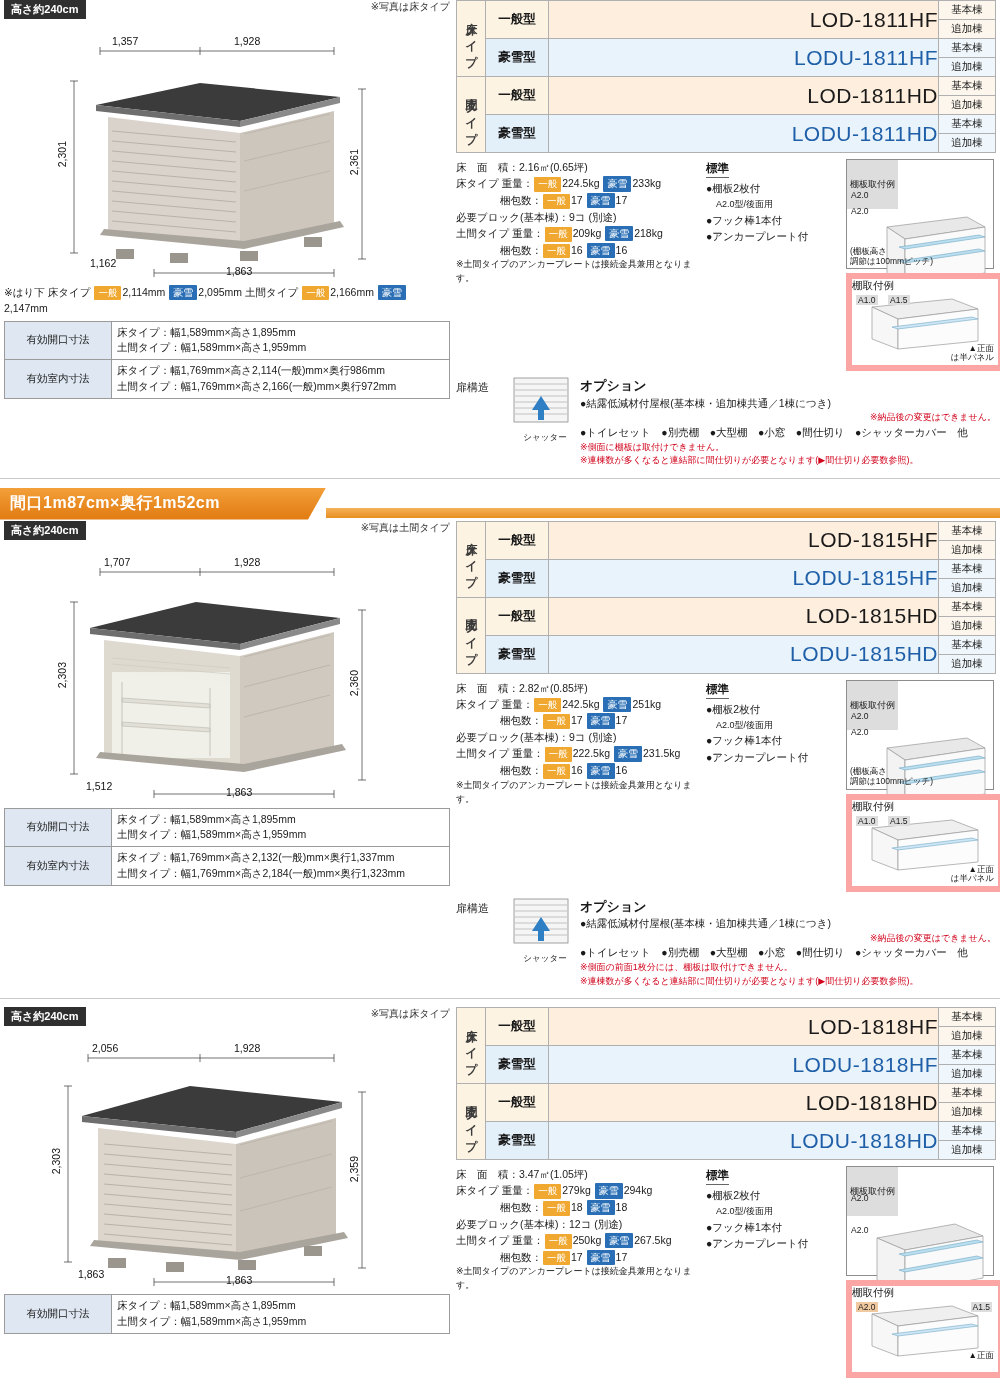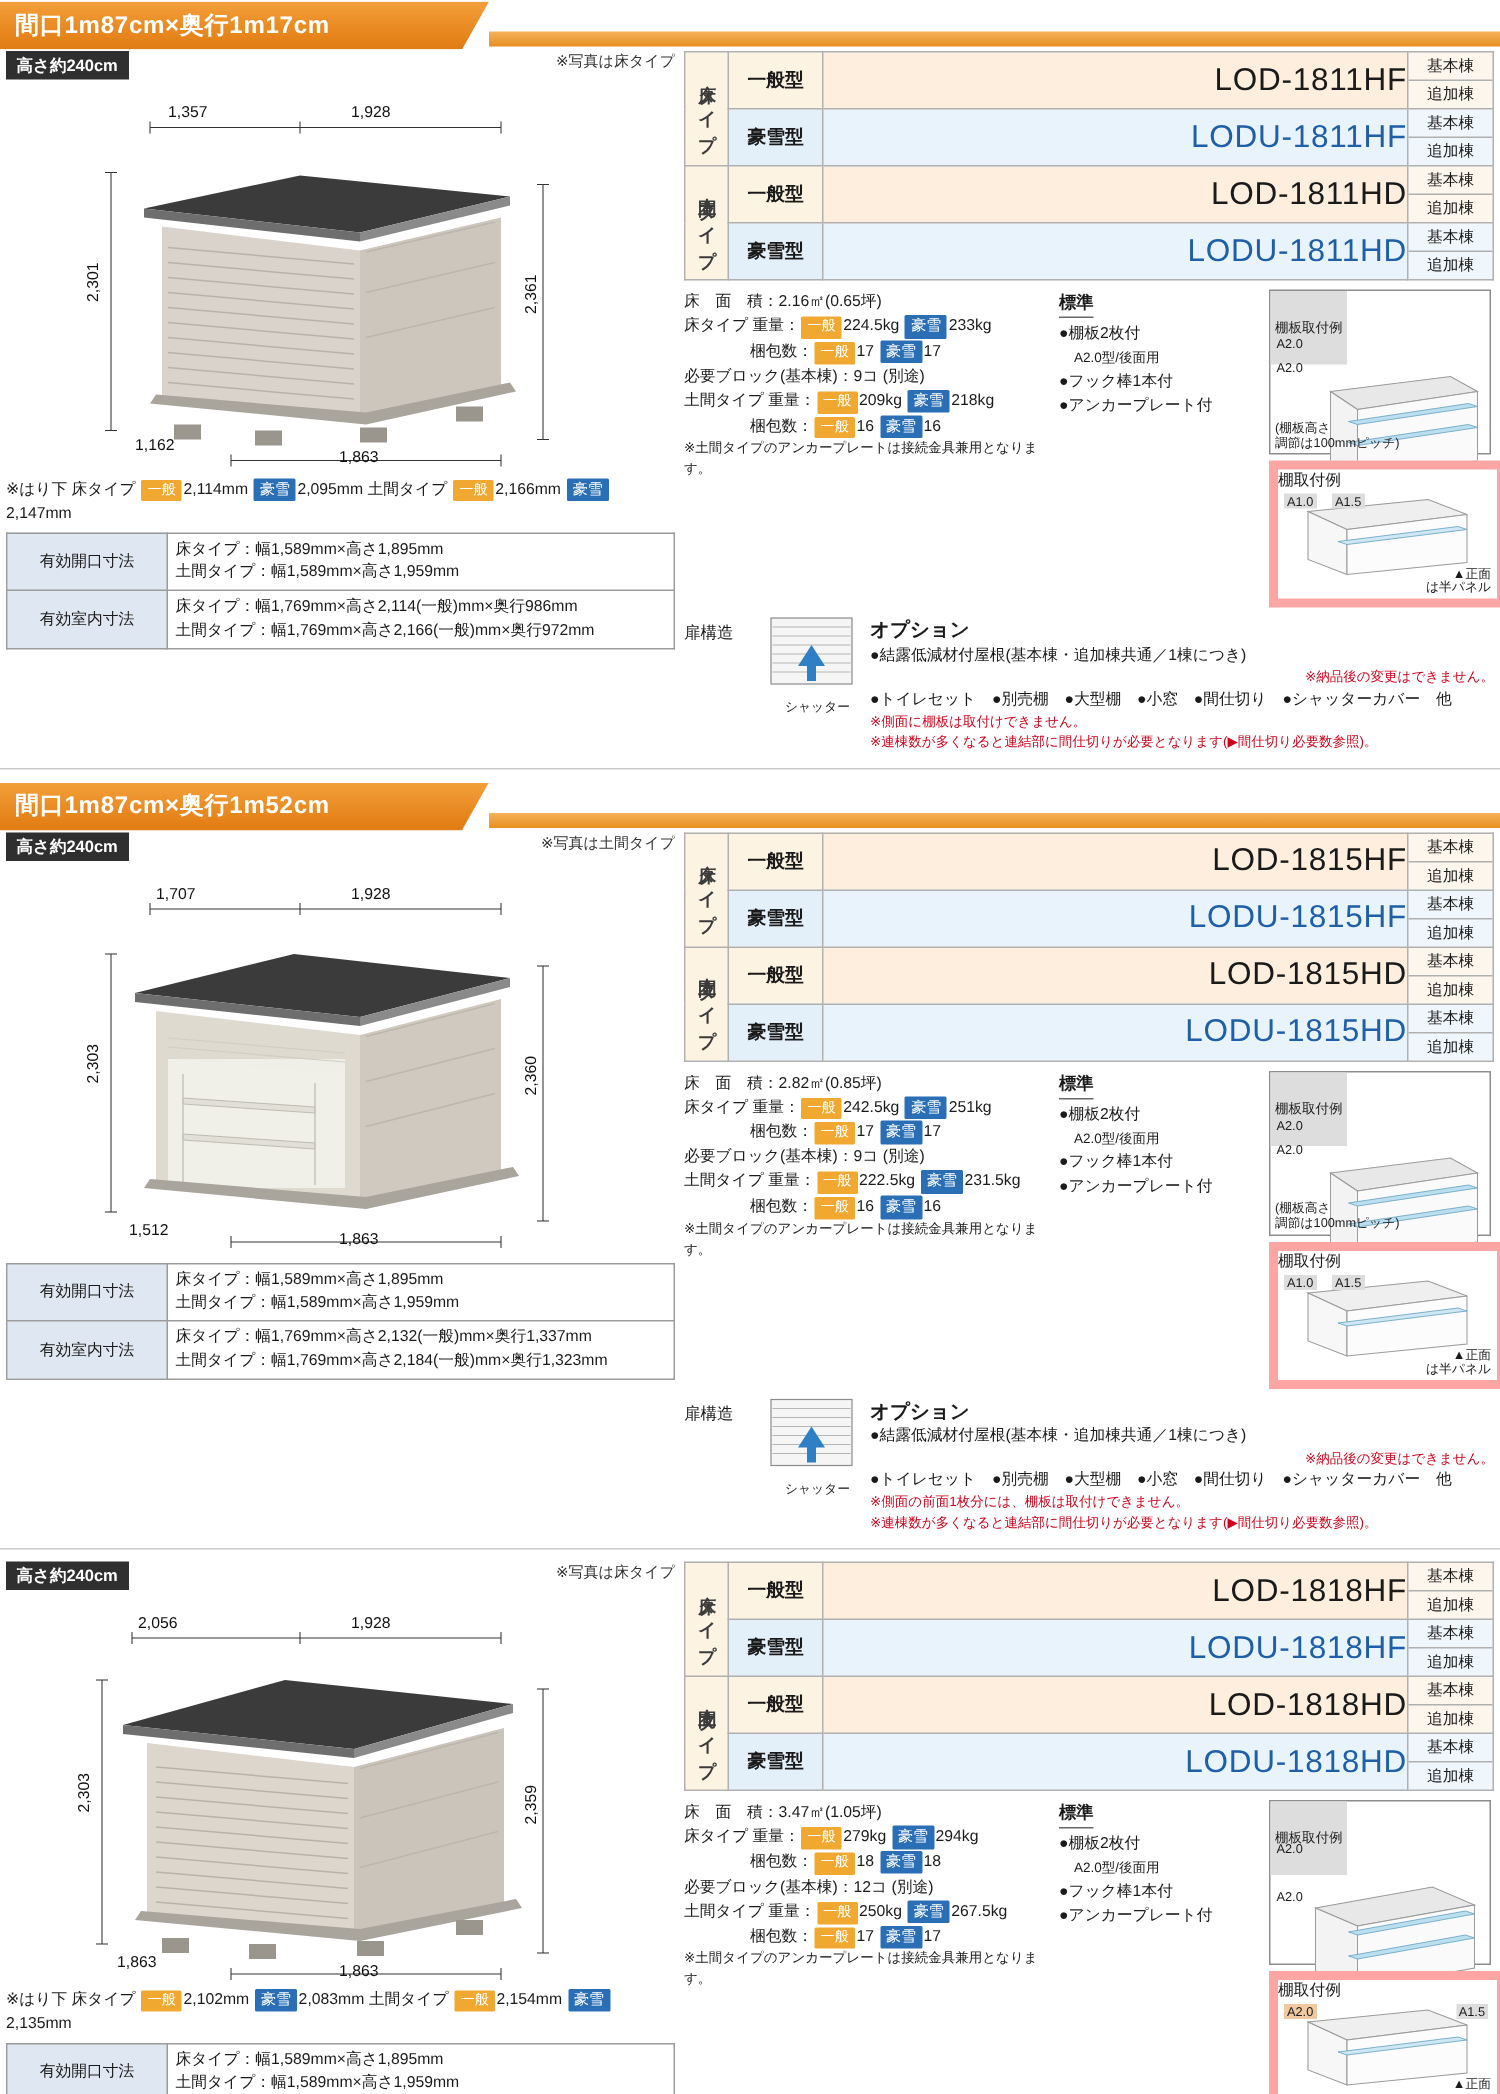--- a/index.html
+++ b/index.html
@@ -82,24 +82,20 @@
   .sep{height:1px;background:#c9c9c9;margin:10px 0 8px;}
 
   svg{display:block;}
 </style>
 </head>
 <body>
 
 <div class="page">
 
   <div class="section">
-    <div class="banner">
-      <div class="tab">間口1m87cm×奥行1m17cm</div>
-      <div class="bar"></div>
-    </div>
 
     <div class="body">
 
       <div class="left">
         <div class="lefttop">
           <span class="htag">高さ約240cm</span>
           <span class="photonote">※写真は床タイプ</span>
         </div>
 
         <div class="drawing">
@@ -570,28 +566,20 @@
             <rect x="300" y="218" width="18" height="10" fill="#9a958d"></rect>
           </svg>
           <div class="dim" style="left:88px;top:14px;">2,056</div>
           <div class="dim" style="left:230px;top:14px;">1,928</div>
           <div class="vdim" style="left:46px;top:120px;">2,303</div>
           <div class="vdim" style="left:344px;top:128px;">2,359</div>
           <div class="dim" style="left:74px;top:240px;">1,863</div>
           <div class="dim" style="left:222px;top:246px;">1,863</div>
         </div>
 
-        <div class="notes">
-          <span>※はり下 床タイプ</span>
-          <span class="chipG">一般</span><span>2,102mm</span>
-          <span class="chipB">豪雪</span><span>2,083mm</span>
-          <span>土間タイプ</span>
-          <span class="chipG">一般</span><span>2,154mm</span>
-          <span class="chipB">豪雪</span><span>2,135mm</span>
-        </div>
 
         <table class="sizetable">
           <tbody>
               <tr>
             <td class="h">有効開口寸法</td>
             <td class="v">
               <div>床タイプ：幅1,589mm×高さ1,895mm</div>
               <div>土間タイプ：幅1,589mm×高さ1,959mm</div>
             </td>
           </tr>

